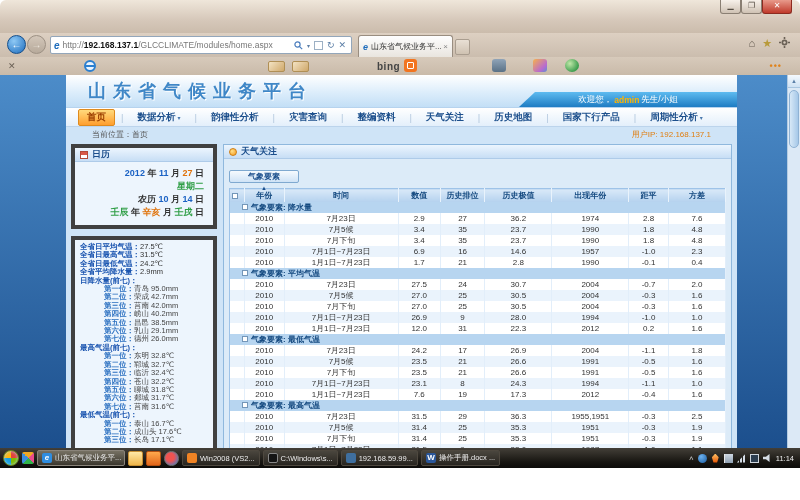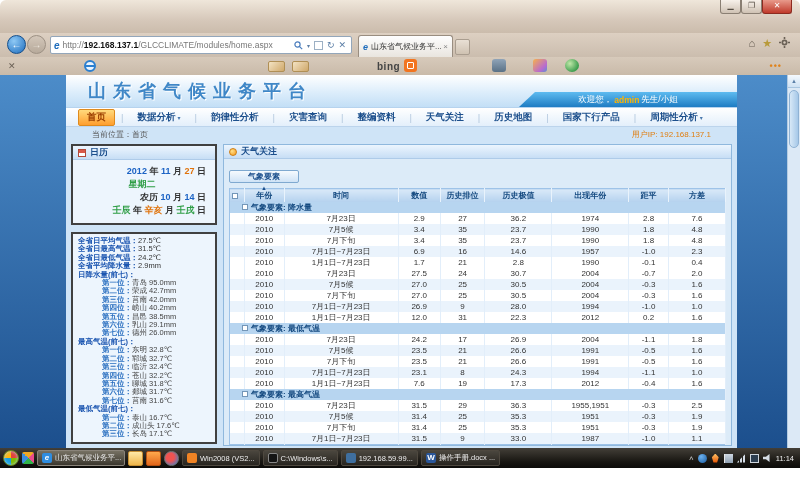--- a/index.html
+++ b/index.html
@@ -69,29 +69,29 @@
   .navbar{height:19px;background:linear-gradient(180deg,#ffffff,#e3effb);border-bottom:1px solid #bcd4ec;
     display:flex;align-items:center;padding-left:12px;font-size:9.5px;color:#1c4f8c;font-weight:bold;gap:6px;}
   .nav-item{padding:1px 8px;white-space:nowrap;cursor:default;}
   .nav-item.active{background:linear-gradient(180deg,#ffda7d,#ff9e2e);border:1px solid #df8a1d;border-radius:2px;color:#9c3f00;}
   .nav-caret{font-size:6px;color:#4a79ad;margin-left:2px;}
   .nav-sep{color:#b4c8de;font-weight:normal;}
   .crumbrow{height:14px;display:flex;align-items:center;justify-content:space-between;padding:0 26px;font-size:8px;color:#555;}
   .crumb-right{display:flex;gap:16px;color:#e07e10;}
   .bodyrow{display:flex;gap:6px;align-items:flex-start;padding:3px 5px 0 5px;}
   .sidebar{width:146px;flex:none;display:flex;flex-direction:column;gap:7px;}
-  .panel{background:#edf5fd;border:2px solid #404040;}
+  .panel{background:#edf5fd;border:4px solid #404040;}
   .panel-h{height:14px;background:linear-gradient(180deg,#ecf5fe,#c7def5);border-bottom:1px solid #aecbe9;
     display:flex;align-items:center;gap:4px;padding:0 5px;font-size:9px;font-weight:bold;color:#1c4f8c;}
   .ic-cal{width:8px;height:8px;background:#fff;border:1px solid #b24a3a;position:relative;}
   .ic-cal:before{content:"";position:absolute;top:0;left:0;right:0;height:3px;background:#d8594a;}
   .ic-chart{width:8px;height:8px;background:linear-gradient(180deg,#9ecdf2,#3a7fc1);border:1px solid #2d6aa6;}
   .ic-sun{width:8px;height:8px;border-radius:50%;background:radial-gradient(circle at 35% 35%,#ffe08a,#f59a1d);border:1px solid #cf7d12;}
   .cal-body{padding:5px 9px 6px 5px;text-align:right;font-size:9px;line-height:13px;color:#333;font-weight:bold;}
-  .c-blue{color:#1b62c4;} .c-orange{color:#e0720a;} .c-green{color:#2f9e46;text-align:center;}
+  .c-blue{color:#1b62c4;} .c-orange{color:#e0720a;} .c-green{color:#2f9e46;}
   .yest-body{padding:3px 3px 3px 5px;font-size:7.5px;line-height:8.4px;color:#333;}
   .stat-row{white-space:nowrap;}
   .stat-label,.sec-title{color:#1b55b0;font-weight:bold;}
   .rank-row{white-space:nowrap;padding-left:24px;}
   .rank-label{color:#2a6fc0;font-weight:bold;}
   .rank-value{color:#444;}
   .main{flex:1;border:1px solid #8fb8dd;background:#dcebf8;min-width:0;}
   .main-body{padding:6px 5px 0 5px;}
   .filter-btn{display:inline-flex;align-items:center;gap:3px;height:13px;padding:0 18px;margin-bottom:5px;
     background:linear-gradient(#f6fafe,#cfe3f6);border:1px solid #7fa9d0;border-radius:2px;
@@ -390,20 +390,23 @@
                     <td></td>
                     <td>2010</td>
                     <td>1月1日~7月23日</td>
                     <td>1.7</td>
                     <td>21</td>
                     <td>2.8</td>
                     <td>1990</td>
                     <td>-0.1</td>
                     <td>0.4</td>
                   </tr>
+                  <tr class="group">
+                    <td colspan="9"><span class="cbx"></span><span class="gname">气象要素: 平均气温</span></td>
+                  </tr>
                   <tr>
                     <td></td>
                     <td>2010</td>
                     <td>7月23日</td>
                     <td>27.5</td>
                     <td>24</td>
                     <td>30.7</td>
                     <td>2004</td>
                     <td>-0.7</td>
                     <td>2.0</td>

